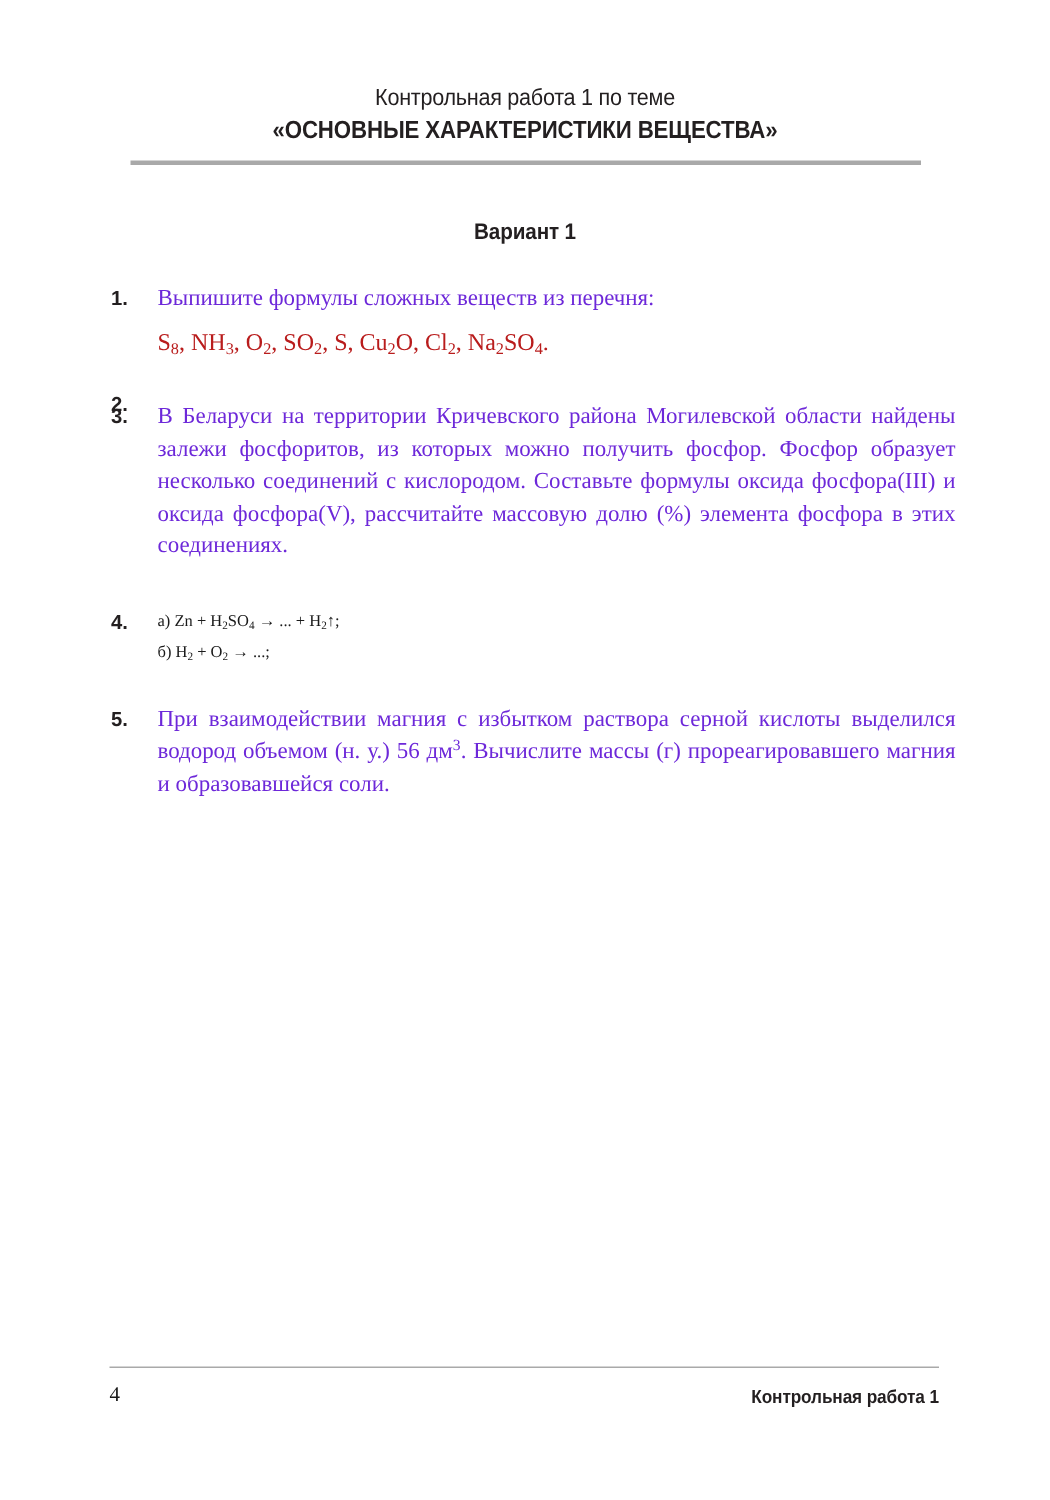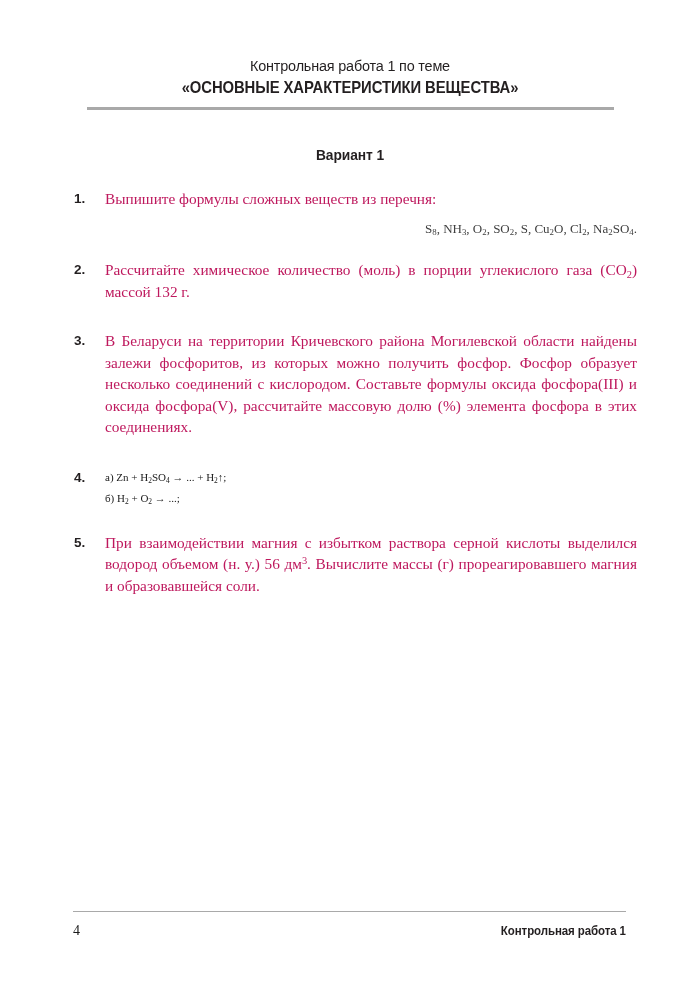--- a/index.html
+++ b/index.html
@@ -95,36 +95,35 @@
     font-family: "Liberation Sans", sans-serif;
     font-size: 13.5px;
     font-weight: 700;
     color: #231f20;
     line-height: 21.5px;
   }
   .task-text {
     font-family: "Liberation Serif", serif;
     font-size: 15.3px;
     line-height: 21.5px;
-    color: #be185d;
+    color: #6d28d9;
     text-align: justify;
     text-justify: inter-word;
     hyphens: manual;
   }
   .task-text.ragged {
     text-align: left;
   }
   .formula-line {
     font-family: "Liberation Serif", serif;
-    font-size: 13px;
+    font-size: 16px;
     line-height: 21.5px;
-    color: #404040;
+    color: #b91c1c;
     margin-top: 8px;
     white-space: nowrap;
-    text-align: right;
   }
   .eq-list {
     margin-top: 7px;
   }
   .eq-line {
     font-family: "Liberation Serif", serif;
     font-size: 11px;
     line-height: 21px;
     color: #1a1a1a;
     white-space: nowrap;
@@ -202,21 +201,20 @@
   <div class="tasks">
 
     <div class="task task-1">
       <div class="task-num">1.</div>
       <div class="task-text ragged">Выпишите формулы сложных веществ из перечня:</div>
       <div class="formula-line">S<sub>8</sub>, NH<sub>3</sub>, O<sub>2</sub>, SO<sub>2</sub>, S, Cu<sub>2</sub>O, Cl<sub>2</sub>, Na<sub>2</sub>SO<sub>4</sub>.</div>
     </div>
 
     <div class="task task-2">
       <div class="task-num">2.</div>
-      <div class="task-text">Рассчитайте химическое количество (моль) в порции углекислого газа (CO<sub>2</sub>) массой 132 г.</div>
     </div>
 
     <div class="task task-3">
       <div class="task-num">3.</div>
       <div class="task-text">В Беларуси на территории Кричевского района Могилевской области найдены залежи фосфоритов, из которых можно получить фосфор. Фосфор образует несколько соединений с кислородом. Составьте формулы оксида фосфора(III) и оксида фосфора(V), рассчитайте массовую долю (%) элемента фосфора в этих соединениях.</div>
     </div>
 
     <div class="task task-4">
       <div class="task-num">4.</div>
       <div class="eq-list">

